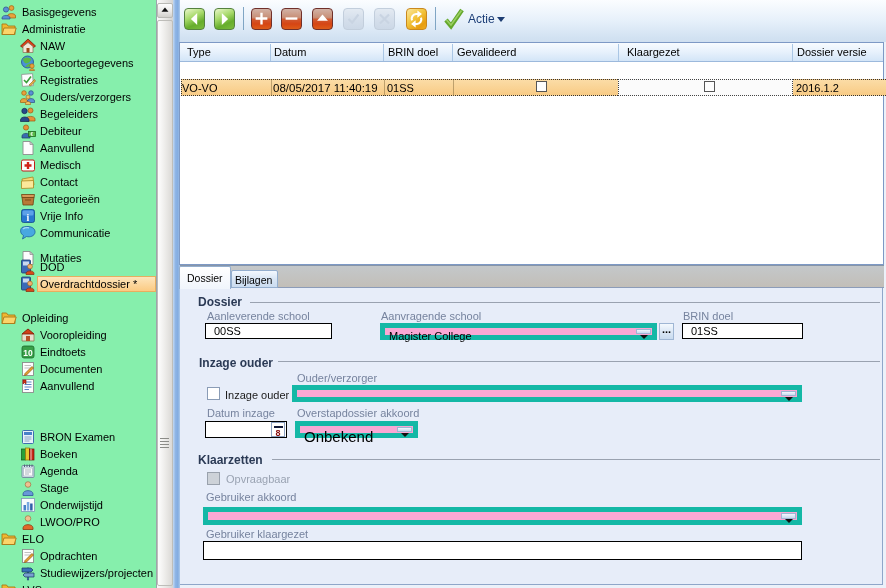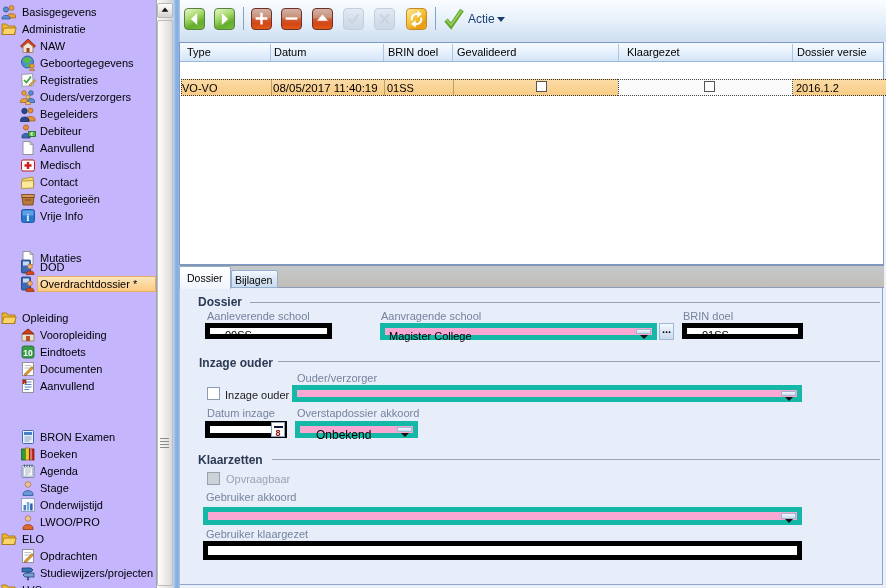--- a/index.html
+++ b/index.html
@@ -1,17 +1,17 @@
 <!DOCTYPE html>
 <html><head><meta charset="utf-8"><style>
 *{margin:0;padding:0;box-sizing:border-box}
 html,body{width:886px;height:588px;overflow:hidden;font-family:"Liberation Sans",sans-serif;background:#ECF1F9}
 .abs{position:absolute}
 
-#tree{position:absolute;left:0;top:0;width:157px;height:588px;background:#c4b5fd;border-right:1px solid #9DA4AC;overflow:hidden}
+#tree{position:absolute;left:0;top:0;width:157px;height:588px;background:#86efac;border-right:1px solid #9DA4AC;overflow:hidden}
 .ti{position:absolute;height:17px;font-size:11px;color:#000;white-space:nowrap}
 .ti .ic{position:absolute;top:0px;width:16px;height:16px}.ti .ic svg{display:block;width:16px;height:16px}
 .ti .tx{position:absolute;top:2px}
 .lvl0 .ic{left:1px}.lvl0 .tx{left:22px}
 .lvl1 .ic{left:20px}.lvl1 .tx{left:40px}
 .sel{background:linear-gradient(#FDE5BC,#FBCA82);border:1px solid #E8AE5F;left:37px;right:0;height:16px}
 
 #sb{position:absolute;left:157px;top:0;width:16px;height:588px;background:linear-gradient(90deg,#FBFBFB,#ECEBE9 45%,#D6D4D1)}
 #sbbtn{position:absolute;left:157px;top:3px;width:16px;height:15px;background:linear-gradient(#FDFDFD,#E8E7E5 60%,#D2D0CC);border:1px solid #B9B9B4;border-radius:2px}
 #sbthumb{position:absolute;left:157px;top:20px;width:16px;height:566px;background:linear-gradient(90deg,#FEFEFE,#EFEEEC 45%,#DBD9D6);border:1px solid #BEBDB9;border-radius:2px}
@@ -39,21 +39,21 @@
 .csep{position:absolute;top:0;width:1px;height:16px;background:rgba(130,105,60,0.5)}
 
 #tstrip{position:absolute;left:180px;top:265px;width:704px;height:23px;background:linear-gradient(#C4C8CA,#C2BEB8);border-top:1px solid #8795A8;border-bottom:1px solid #8C9CB8}
 #tab1{position:absolute;left:179px;top:266px;width:52px;height:23px;background:linear-gradient(#FFFFFF,#F0F5FC);border:1px solid #94AECE;border-bottom:none;border-radius:2px 2px 0 0;font-size:10.5px;z-index:3}
 #tab2{position:absolute;left:231px;top:270px;width:47px;height:18px;background:linear-gradient(#F3F8FE,#D9E6F5 50%,#CBDCF0);border:1px solid #94AECE;border-radius:2px 2px 0 0;font-size:10.5px;z-index:2}
 
 #form{position:absolute;left:180px;top:288px;width:703px;height:297px;background:#E7EDF9;border-right:1px solid #8FA6C9;border-bottom:1px solid #8FA6C9}
 .gt{position:absolute;font-size:12px;font-weight:bold;color:#2B3A55}
 .gl{position:absolute;height:1px;background:#9AA2B0}
 .lb{position:absolute;font-size:11px;color:#76839E;white-space:nowrap}
-.fld{position:absolute;background:#fff;border:5px solid #000000;font-size:11px;color:#000;line-height:14px;padding-left:15px}
+.fld{position:absolute;background:#fff;border:1px solid #000000;font-size:11px;color:#000;line-height:14px;padding-left:8px}
 .combo{position:absolute;background:#f9a8d4;border:5px solid #14b8a6;font-size:11px;color:#000}
 .cbtn{position:absolute;right:1px;top:1px;bottom:1px;width:15px;background:linear-gradient(#F4F9FE,#DCE8F6 50%,#C9DBEF);border:1px solid #9FB6D4}
 .cbtn:after{content:"";position:absolute;left:3px;top:5px;border-left:4px solid transparent;border-right:4px solid transparent;border-top:4px solid #111}
 .ckb{position:absolute;width:13px;height:13px;background:#fff;border:1px solid #8A9CB6}
 </style></head>
 <body>
 
 <div id="tree">
     <div class="ti lvl0" style="top:4px;left:0;right:0">
       <span class="ic">
@@ -181,20 +181,29 @@
     </div>
     <div class="ti lvl1" style="top:208px;left:0;right:0">
       <span class="ic">
         <svg viewBox="0 0 16 16">
           <rect x="1.5" y="1.5" width="13" height="13" rx="2" fill="#2878D0" stroke="#12488A" stroke-width="0.8"></rect>
           <rect x="2.5" y="2.5" width="11" height="5" rx="1.5" fill="#5CA0E8"></rect>
           <text x="8" y="12.5" font-size="10" font-weight="bold" fill="#fff" text-anchor="middle" font-family="Liberation Serif">i</text>
         </svg>
       </span>
       <span class="tx">Vrije Info</span>
+    </div>
+    <div class="ti lvl1" style="top:225px;left:0;right:0">
+      <span class="ic">
+        <svg viewBox="0 0 16 16">
+          <path d="M2 2.5 C-0.5 5 0.5 9 3.5 10.5 L2.5 14 L6.5 11.5 C10 12.5 14.5 11 15 7.5 C15.5 4 12 1.5 8 1.5 C5.5 1.5 3.5 1.8 2 2.5 Z" fill="#48A8E0" stroke="#1C60A0" stroke-width="0.8"></path>
+          <path d="M3 4 C4.5 2.8 7 2.5 9 2.8" stroke="#A8D8F8" stroke-width="1.2" fill="none"></path>
+        </svg>
+      </span>
+      <span class="tx">Communicatie</span>
     </div>
     <div class="ti lvl1" style="top:250px;left:0;right:0">
       <span class="ic">
         <svg viewBox="0 0 16 16">
           <path d="M3 1.5 L10 1.5 L13 4.5 L13 14.5 L3 14.5 Z" fill="#FDFDFD" stroke="#8C8C8C" stroke-width="0.9"></path>
           <path d="M10 1.5 L10 4.5 L13 4.5 Z" fill="#D8D8D8" stroke="#8C8C8C" stroke-width="0.7"></path>
         </svg>
       </span>
       <span class="tx">Mutaties</span>
     </div>
@@ -496,21 +505,21 @@
 <div class="combo" style="left:292px;top:385px;width:510px;height:17px">
     <span class="cbtn"></span>
   </div>
 <div class="lb" style="left:207px;top:407px">Datum inzage</div>
 <div class="lb" style="left:297px;top:407px">Overstapdossier akkoord</div>
 <div class="fld" style="left:205px;top:421px;width:82px;height:17px"></div>
 <div class="abs" style="left:271px;top:422px;width:14px;height:15px;background:#fff;border:1px solid #8CA0C0"></div>
 <div class="abs" style="left:274px;top:426px;width:9px;height:2px;background:#101838"></div>
 <div class="abs" style="left:271px;top:429px;width:14px;height:8px;font-size:9px;font-weight:bold;color:#8B1010;text-align:center;line-height:8px">8</div>
 <div class="combo" style="left:295px;top:421px;width:123px;height:17px">
-    <span style="position:absolute;left:16px;top:2px;font-size:12px">Onbekend</span>
+    <span style="position:absolute;left:4px;top:2px;font-size:15px">Onbekend</span>
     <span class="cbtn"></span>
   </div>
 
 <div class="gt" style="left:198px;top:453px">Klaarzetten</div>
 <div class="gl" style="left:272px;top:459px;width:608px"></div>
 <div class="ckb" style="left:207px;top:472px;background:#CDD2D8;border-color:#99A1AC"></div>
 <div class="lb" style="left:226px;top:473px;color:#9AA3B2">Opvraagbaar</div>
 <div class="lb" style="left:206px;top:491px">Gebruiker akkoord</div>
 <div class="combo" style="left:203px;top:507px;width:599px;height:18px">
     <span class="cbtn"></span>

